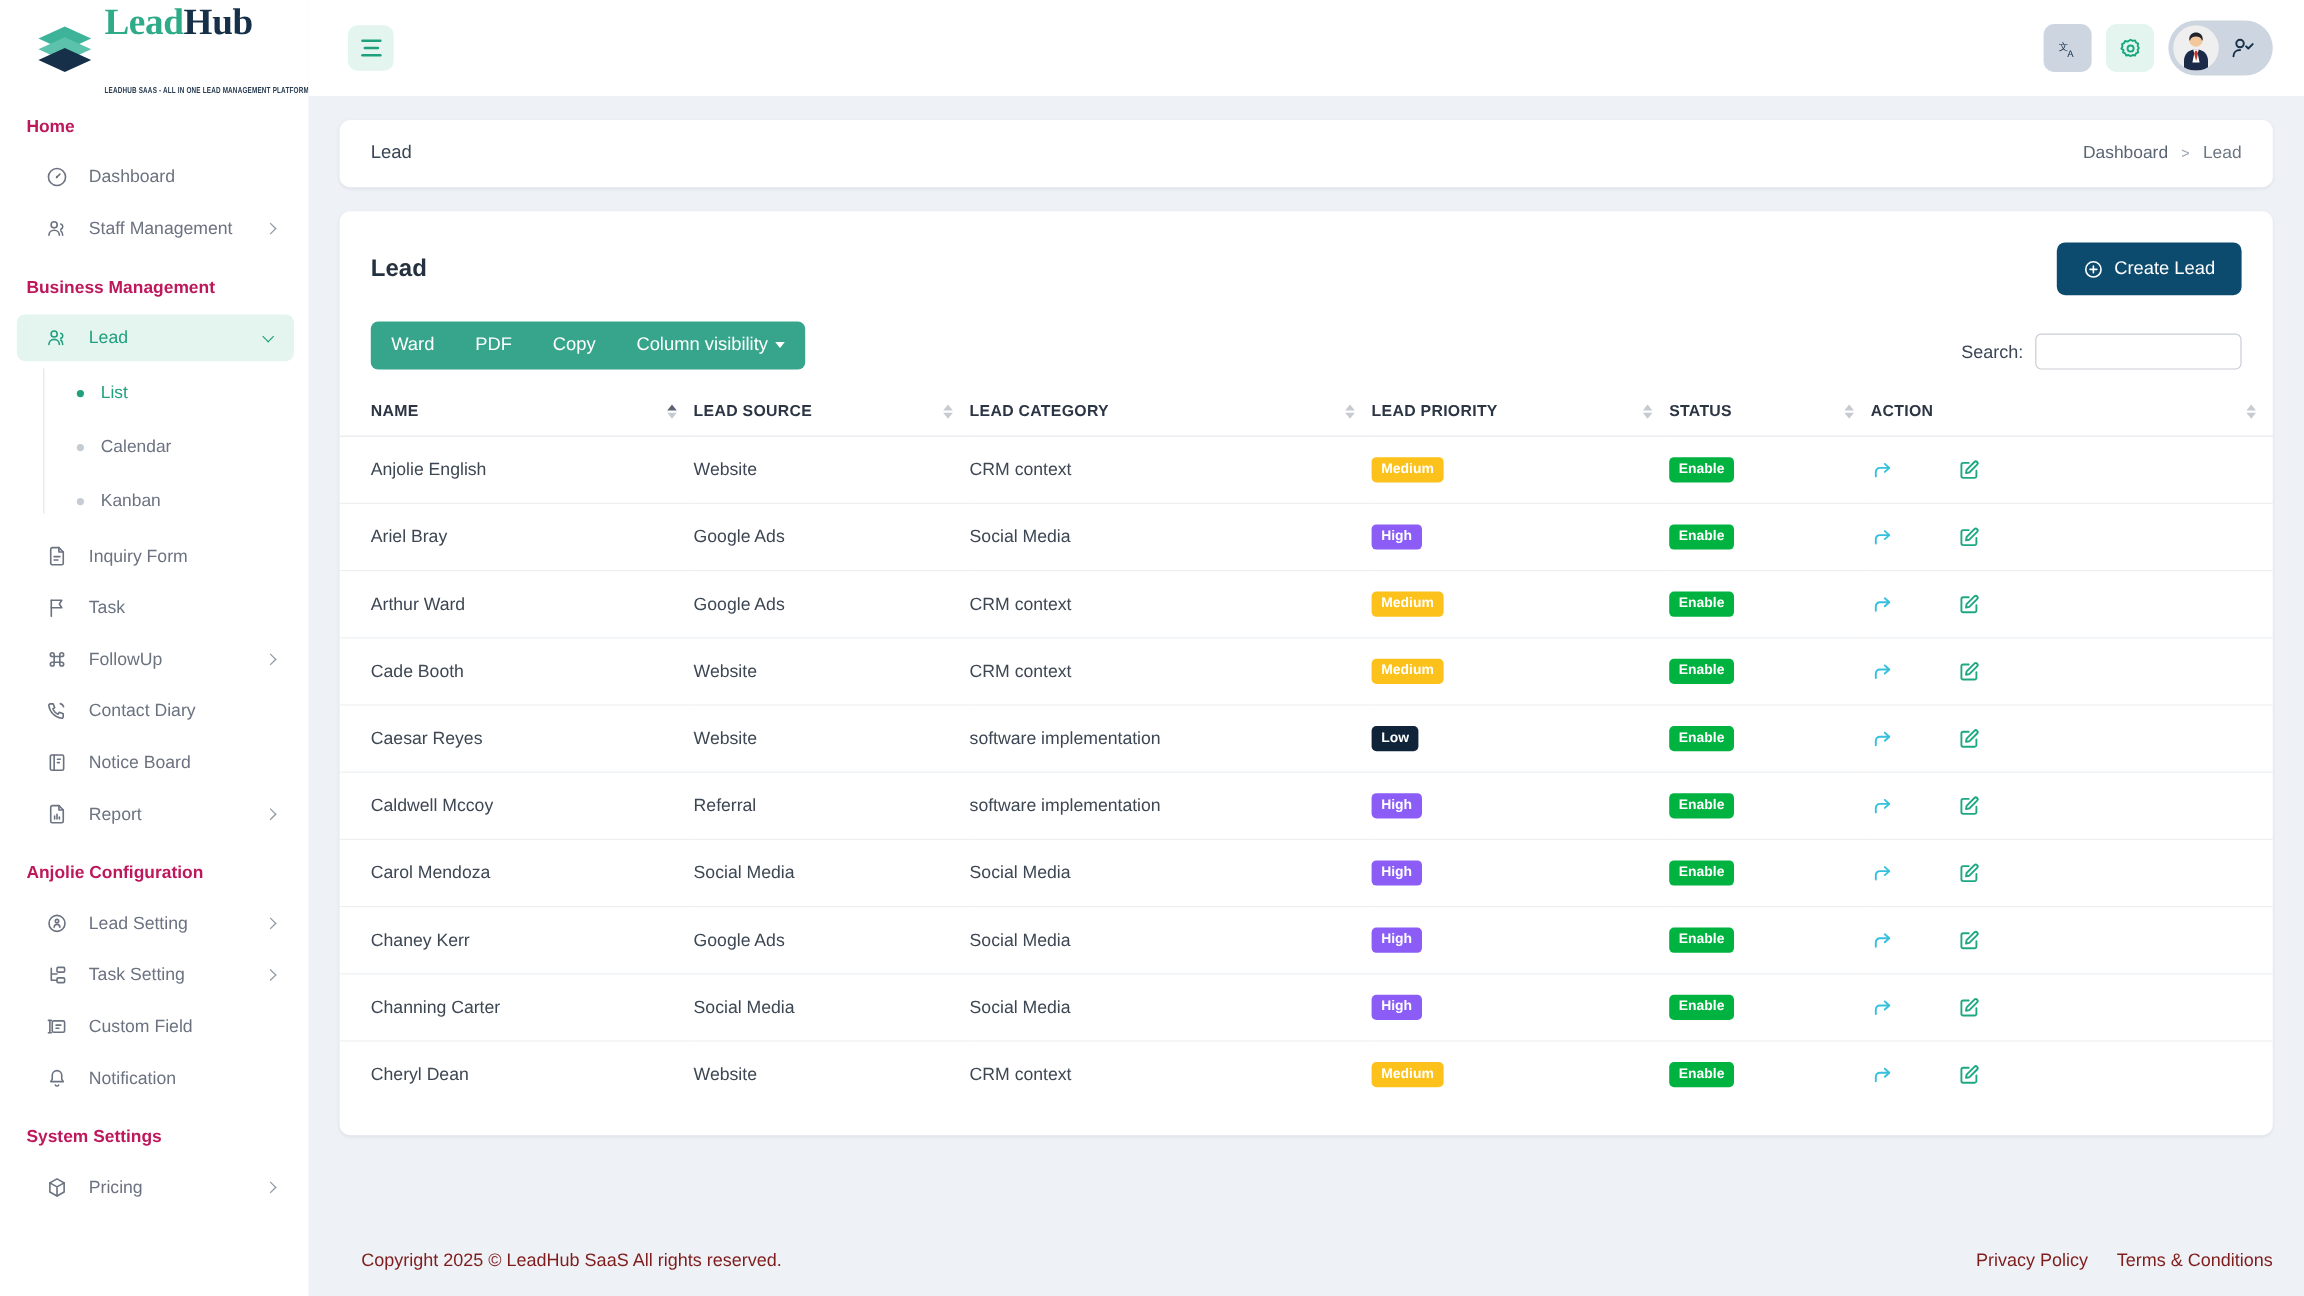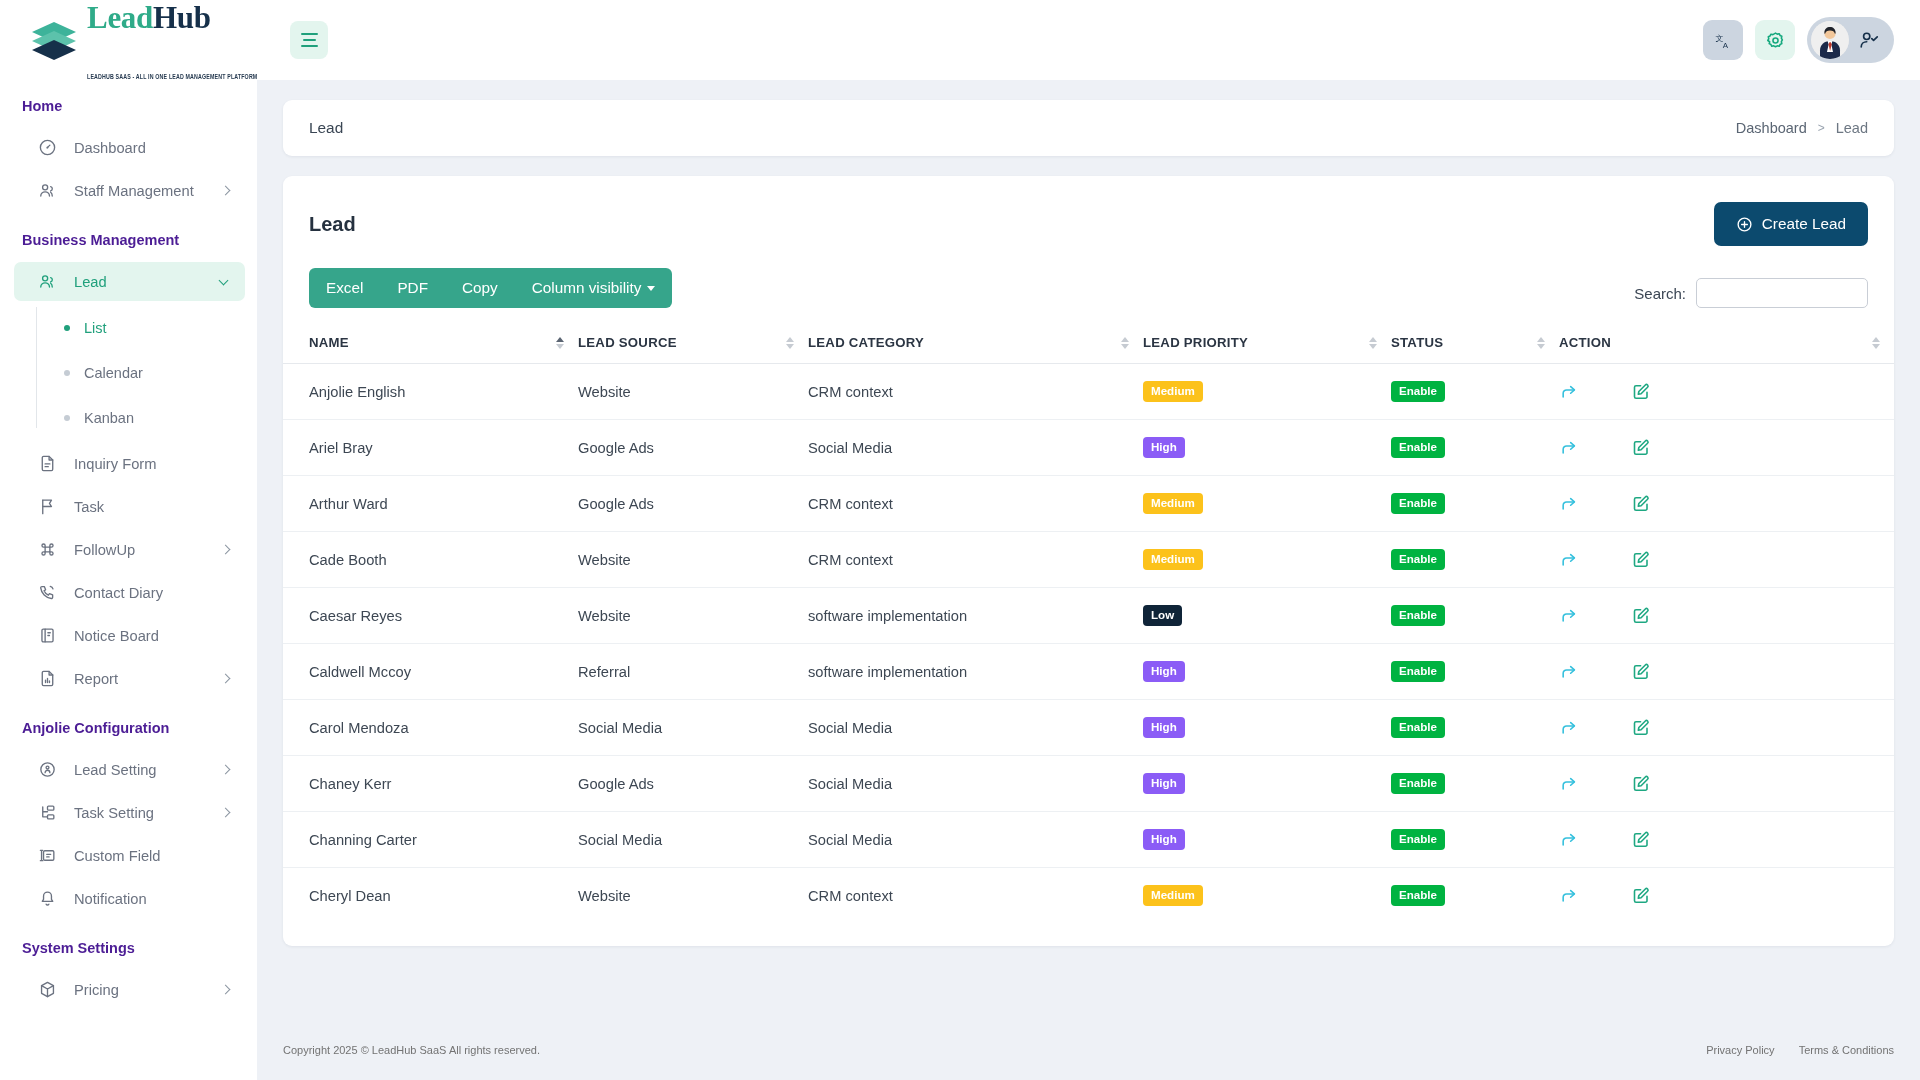--- a/index.html
+++ b/index.html
@@ -30,21 +30,21 @@
   }
   .logo-title .dark { color: #16304a; }
   .logo-tagline {
     font-size: 5.3px; color: #25394f; letter-spacing: 0.15px;
     margin-top: 3px; white-space: nowrap; font-weight: 600;
     transform: scaleY(1.35); transform-origin: left top;
   }
 
   .nav-scroller { height: 1000px; overflow: hidden; padding-bottom: 20px; }
   .nav-section {
-    font-size: 14.5px; font-weight: 700; color: #4c1d95;
+    font-size: 14.5px; font-weight: 700; color: #be185d;
     padding: 18px 0 10px 22px;
   }
   .nav-item {
     display: flex; align-items: center;
     height: 39px; margin: 4px 12px 4px 14px;
     padding-left: 22px; border-radius: 7px;
     color: #6b7280; font-size: 14.7px; cursor: pointer;
     position: relative;
   }
   .nav-item .ic { width: 22px; height: 22px; flex: none; margin-right: 16px; display: flex; align-items: center; justify-content: center; }
@@ -188,23 +188,23 @@
   .pg {
     min-width: 35px; height: 34px; display: flex; align-items: center; justify-content: center;
     font-size: 14.6px; color: #2f3b4c; border-right: 1px solid #e6e9ed; cursor: pointer; padding: 0 9px;
   }
   .pg:last-child { border-right: none; }
   .pg.active { background: #cdeade; border: 1.6px solid #18364c; color: #1b3550; }
   .pg.arrow { color: #425062; font-size: 14px; }
 
   
   #footer {
-    position: absolute; left: 257px; right: 0; bottom: 0; height: 60px;
+    position: absolute; left: 275px; right: 0; bottom: 0; height: 60px;
     display: flex; align-items: center; padding: 0 26px;
-    font-size: 11px; color: #737373;
+    font-size: 15px; color: #7f1d1d;
   }
   .foot-links { margin-left: auto; display: flex; gap: 24px; }
   .foot-links span { cursor: pointer; }
 </style>
 </head>
 <body>
 
 <div id="sidebar">
 
   <div class="logo-wrap">
@@ -464,21 +464,21 @@
         <svg viewBox="0 0 24 24" width="17" height="17" fill="none" stroke="#fff" stroke-width="1.9">
           <circle cx="12" cy="12" r="9"></circle>
             <path d="M12 8v8M8 12h8" stroke-linecap="round"></path>
         </svg>
         <span>Create Lead</span>
       </button>
     </div>
 
     <div class="tools-row">
       <div class="btn-group">
-        <button>Excel</button>
+        <button>Ward</button>
         <button>PDF</button>
         <button>Copy</button>
         <button>
           <span>Column visibility</span><i class="caret"></i>
         </button>
       </div>
       <div class="search-box">
         <label>Search:</label>
         <input type="text" placeholder="" style="">
       </div>

